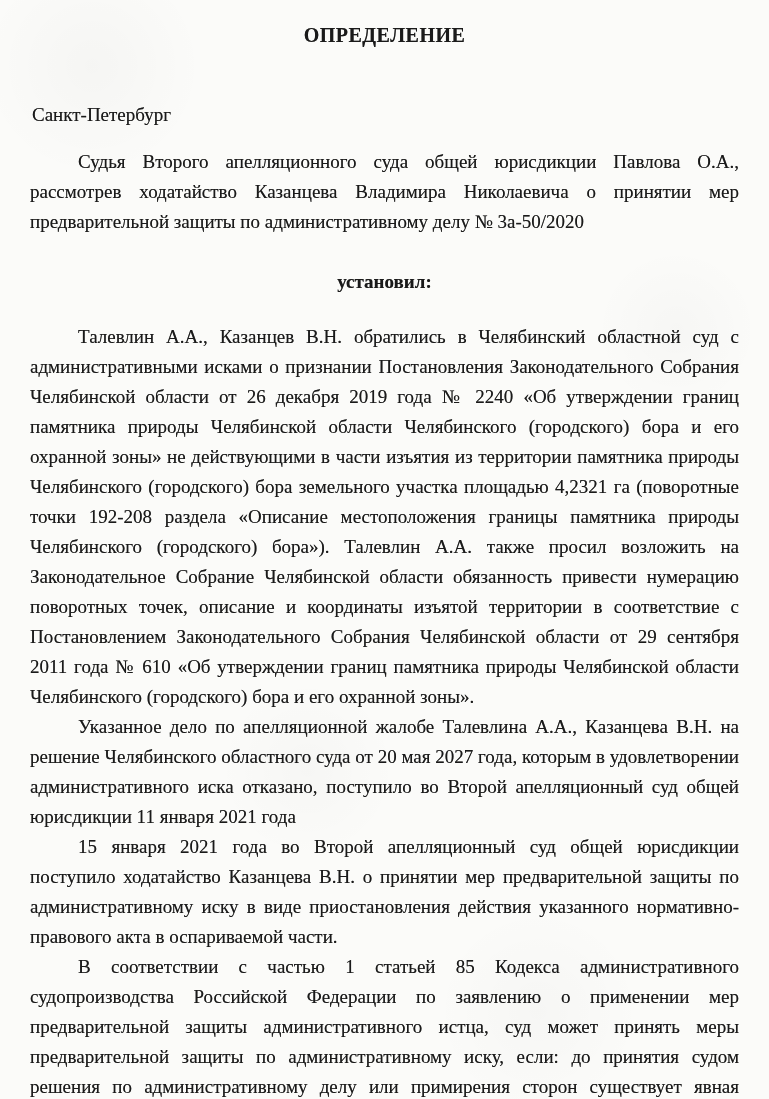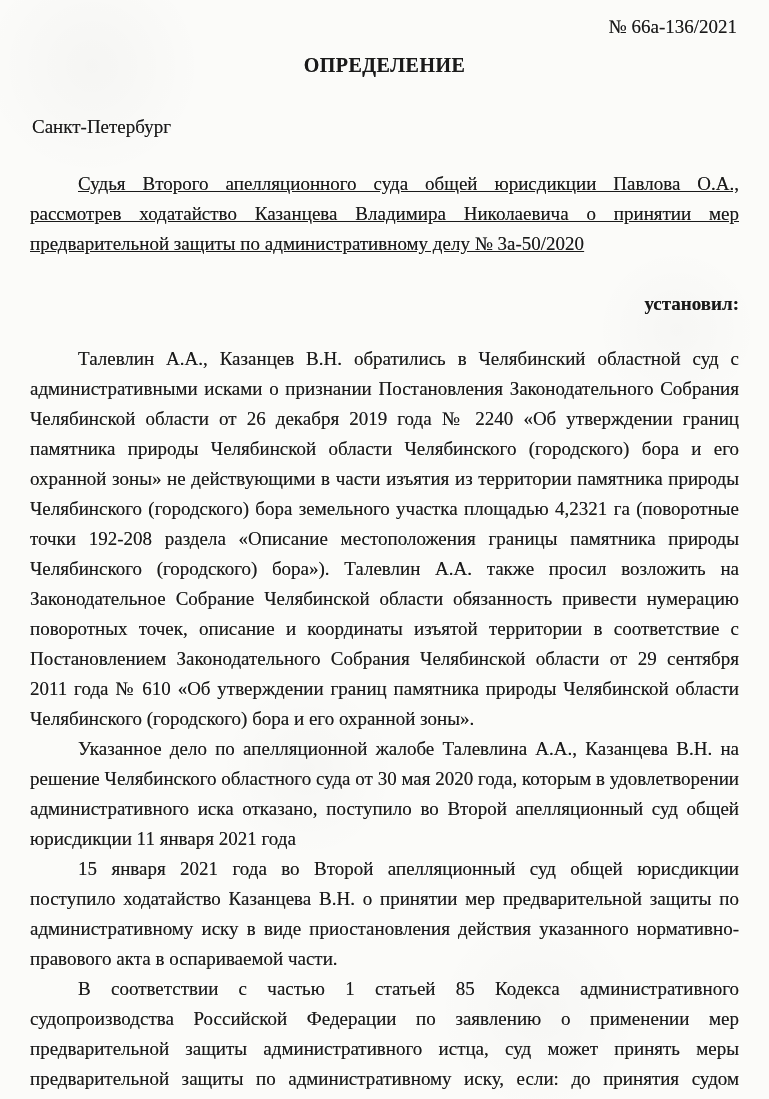--- a/index.html
+++ b/index.html
@@ -37,59 +37,57 @@
     margin: 8px 0 0 0;
     text-align: center;
     font-size: 20px;
     font-weight: bold;
     letter-spacing: 0.5px;
     line-height: 30px;
   }
   .meta-row {
     display: flex;
     justify-content: space-between;
-    margin-top: 32px;
+    margin-top: 50px;
   }
   .meta-row .city { padding-left: 2px; }
   .meta-row .date { padding-right: 4px; }
   .para {
     margin: 0;
     text-align: justify;
     text-indent: 48px;
   }
   .intro {
-    margin-top: 27px;
-    text-decoration: underline;
+    margin-top: 17px;
   }
   .resolution-heading {
     margin: 30px 0 25px 0;
-    text-align: right;
+    text-align: center;
     font-weight: bold;
     font-size: 19px;
   }
   .body-block { margin: 0; }
 </style>
 </head>
 <body>
 
 <div class="page">
 
-  <div class="case-number">№ 66а-136/2021</div>
 
   <h1 class="doc-title">ОПРЕДЕЛЕНИЕ</h1>
 
   <div class="meta-row">
     <span class="city">Санкт-Петербург</span>
   </div>
 
   <p class="para intro">Судья Второго апелляционного суда общей юрисдикции Павлова О.А., рассмотрев ходатайство Казанцева Владимира Николаевича о принятии мер предварительной защиты по административному делу № 3а-50/2020</p>
 
   <div class="resolution-heading">установил:</div>
 
   <div class="body-block">
     <p class="para">Талевлин А.А., Казанцев В.Н. обратились в Челябинский областной суд с административными исками о признании Постановления Законодательного Собрания Челябинской области от 26 декабря 2019 года № 2240 «Об утверждении границ памятника природы Челябинской области Челябинского (городского) бора и его охранной зоны» не действующими в части изъятия из территории памятника природы Челябинского (городского) бора земельного участка площадью 4,2321 га (поворотные точки 192-208 раздела «Описание местоположения границы памятника природы Челябинского (городского) бора»). Талевлин А.А. также просил возложить на Законодательное Собрание Челябинской области обязанность привести нумерацию поворотных точек, описание и координаты изъятой территории в соответствие с Постановлением Законодательного Собрания Челябинской области от 29 сентября 2011 года № 610 «Об утверждении границ памятника природы Челябинской области Челябинского (городского) бора и его охранной зоны».</p>
-    <p class="para">Указанное дело по апелляционной жалобе Талевлина А.А., Казанцева В.Н. на решение Челябинского областного суда от 30 мая 2020 года, которым в удовлетворении административного иска отказано, поступило во Второй апелляционный суд общей юрисдикции 11 января 2021 года</p>
+    <p class="para">Указанное дело по апелляционной жалобе Талевлина А.А., Казанцева В.Н. на решение Челябинского областного суда от 20 мая 2027 года, которым в удовлетворении административного иска отказано, поступило во Второй апелляционный суд общей юрисдикции 11 января 2021 года</p>
     <p class="para">15 января 2021 года во Второй апелляционный суд общей юрисдикции поступило ходатайство Казанцева В.Н. о принятии мер предварительной защиты по административному иску в виде приостановления действия указанного нормативно-правового акта в оспариваемой части.</p>
     <p class="para">В соответствии с частью 1 статьей 85 Кодекса административного судопроизводства Российской Федерации по заявлению о применении мер предварительной защиты административного истца, суд может принять меры предварительной защиты по административному иску, если: до принятия судом решения по административному делу или примирения сторон существует явная опасность нарушения прав, свобод и законных интересов административного истца; защита прав, свобод и законных интересов административного истца будет невозможна или затруднительна без принятия таких мер.</p>
 
   </div>
 
 </div>
 
 </body></html>

